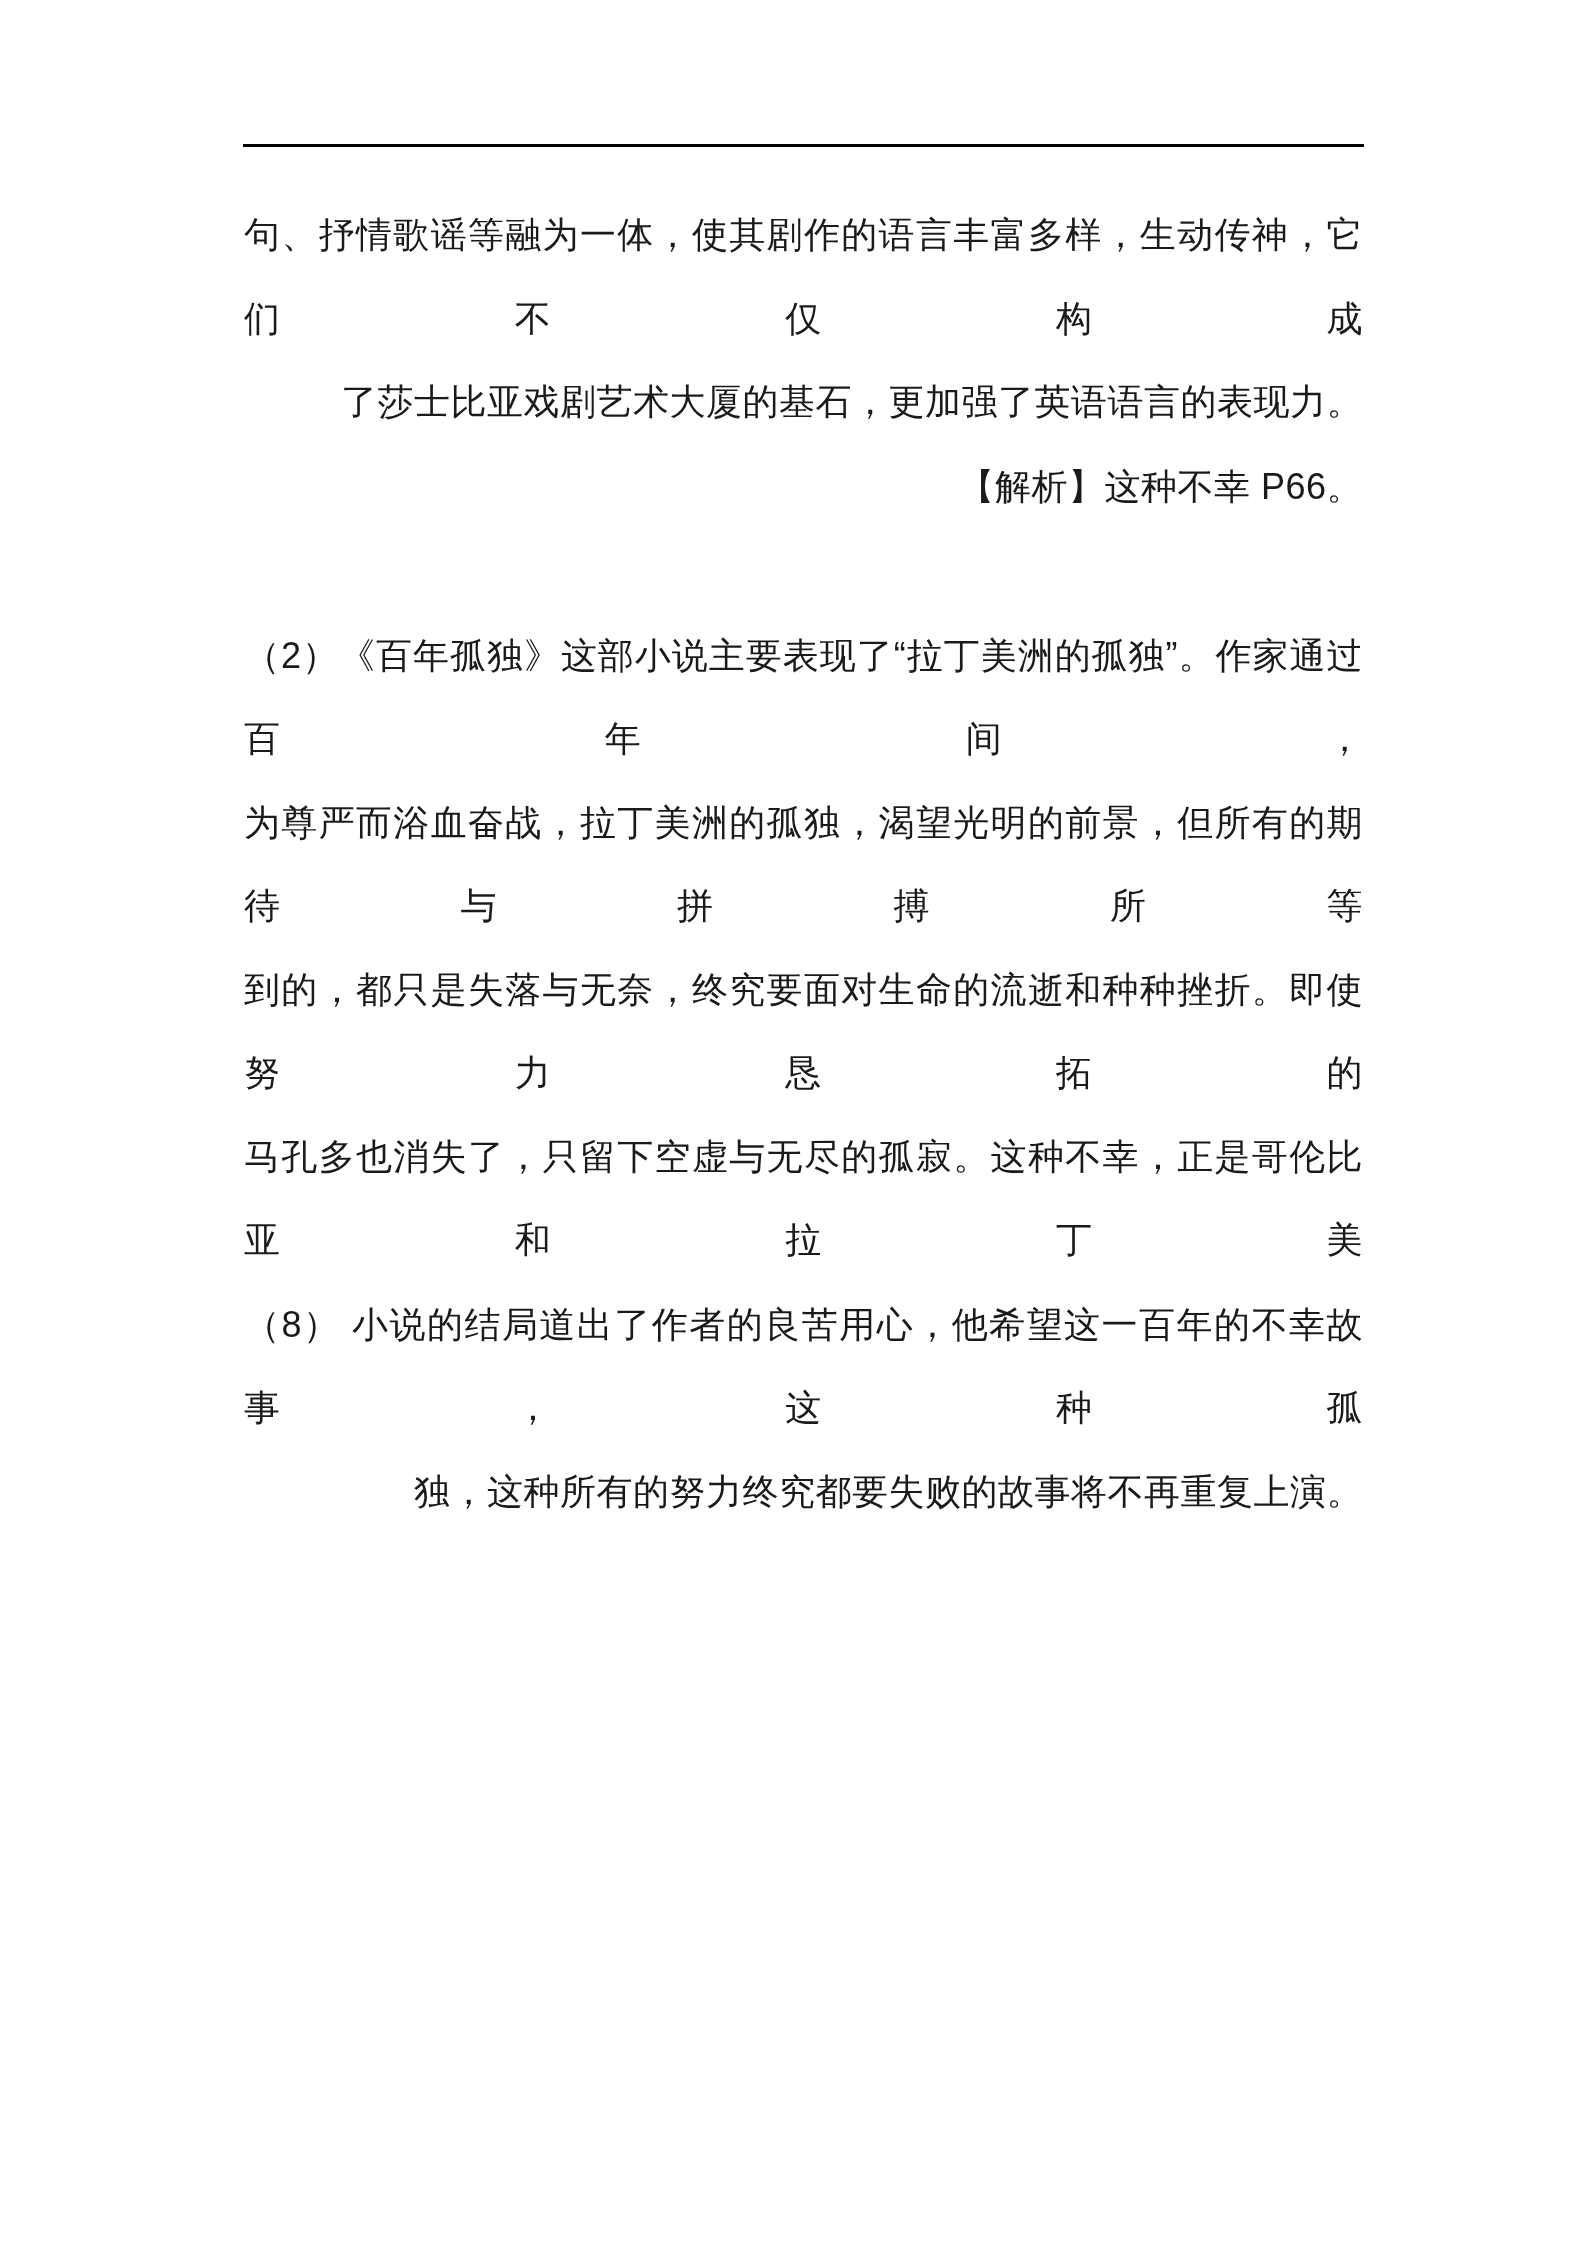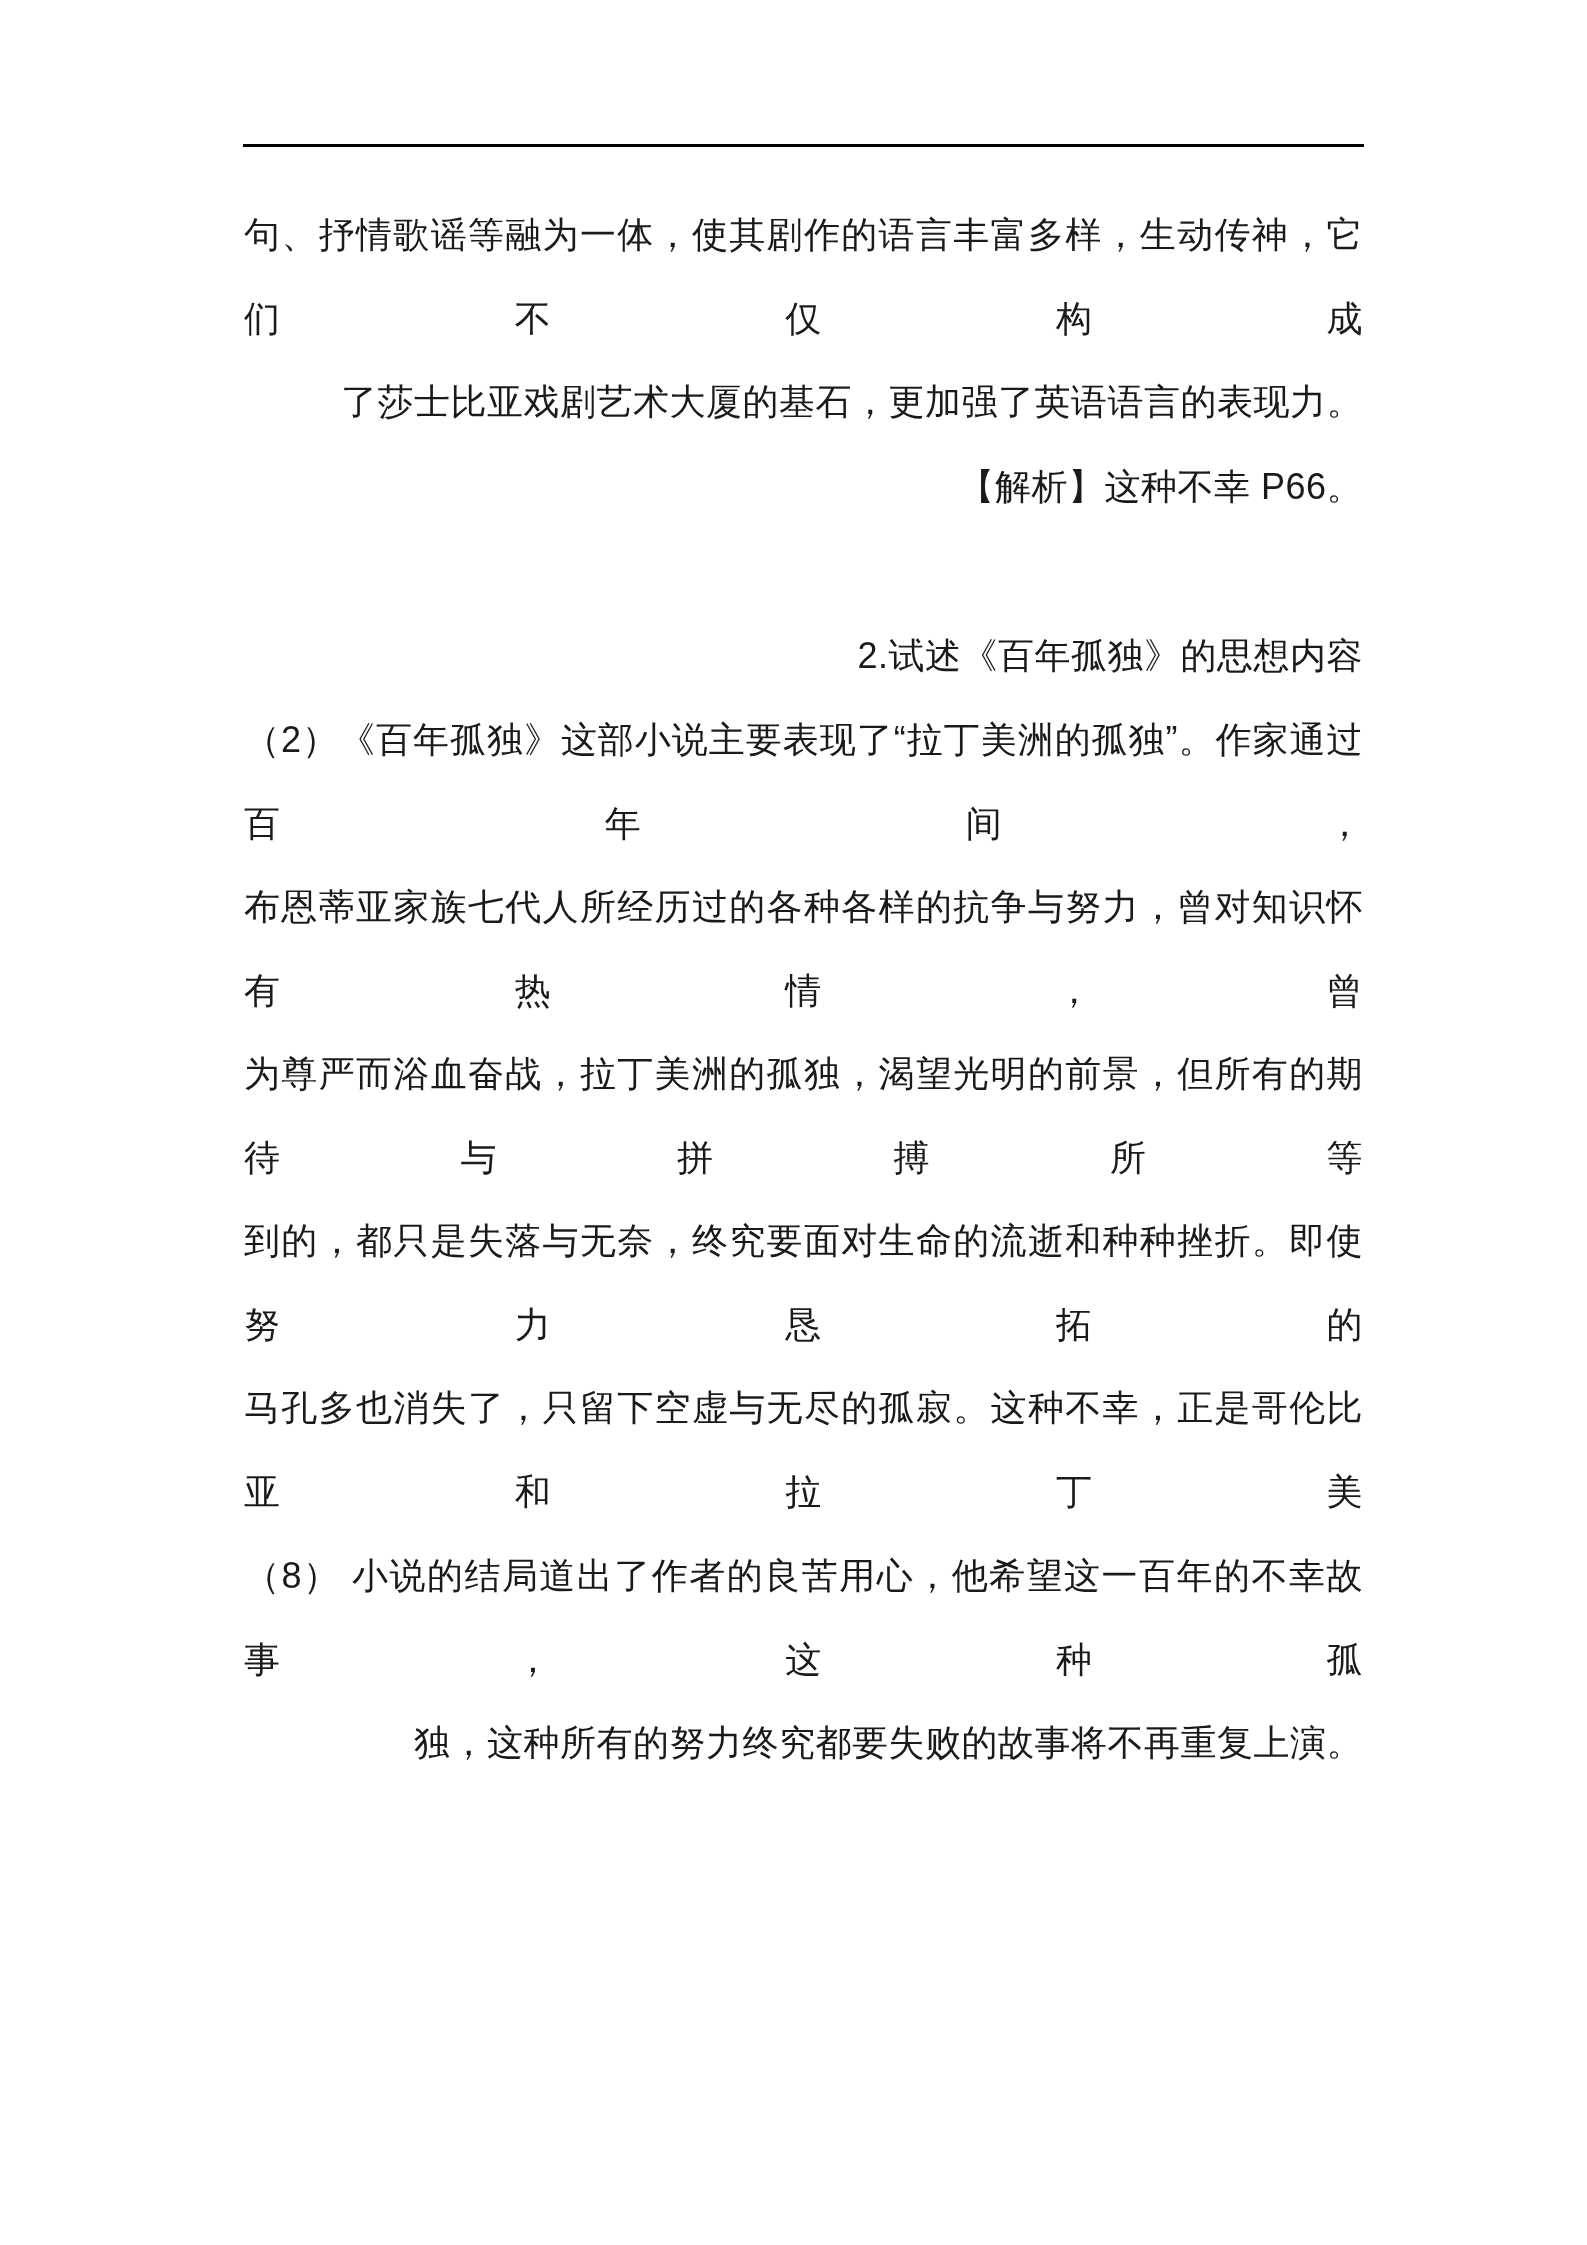--- a/index.html
+++ b/index.html
@@ -65,25 +65,21 @@
         <div class="text-line flush">句、抒情歌谣等融为一体，使其剧作的语言丰富多样，生动传神，它们不仅构成</div>
         <div class="text-line">了莎士比亚戏剧艺术大厦的基石，更加强了英语语言的表现力。</div>
       </div>
       <div class="paragraph">
         <div class="text-line">【解析】这种不幸 P66。</div>
       </div>
       <div class="paragraph">
         <div class="text-line blank"></div>
       </div>
       <div class="paragraph">
-        <div class="text-line">2.试述《百年孤独》的思想内容</div>
-      </div>
-      <div class="paragraph">
         <div class="text-line flush">（2）《百年孤独》这部小说主要表现了“拉丁美洲的孤独”。作家通过百年间，</div>
-        <div class="text-line flush">布恩蒂亚家族七代人所经历过的各种各样的抗争与努力，曾对知识怀有热情，曾</div>
         <div class="text-line flush">为尊严而浴血奋战，拉丁美洲的孤独，渴望光明的前景，但所有的期待与拼搏所等</div>
         <div class="text-line flush">到的，都只是失落与无奈，终究要面对生命的流逝和种种挫折。即使努力恳拓的</div>
         <div class="text-line flush">马孔多也消失了，只留下空虚与无尽的孤寂。这种不幸，正是哥伦比亚和拉丁美</div>
       </div>
       <div class="paragraph">
         <div class="text-line flush">（8） 小说的结局道出了作者的良苦用心，他希望这一百年的不幸故事，这种孤</div>
         <div class="text-line">独，这种所有的努力终究都要失败的故事将不再重复上演。</div>
       </div>
     </div>
 </div>

